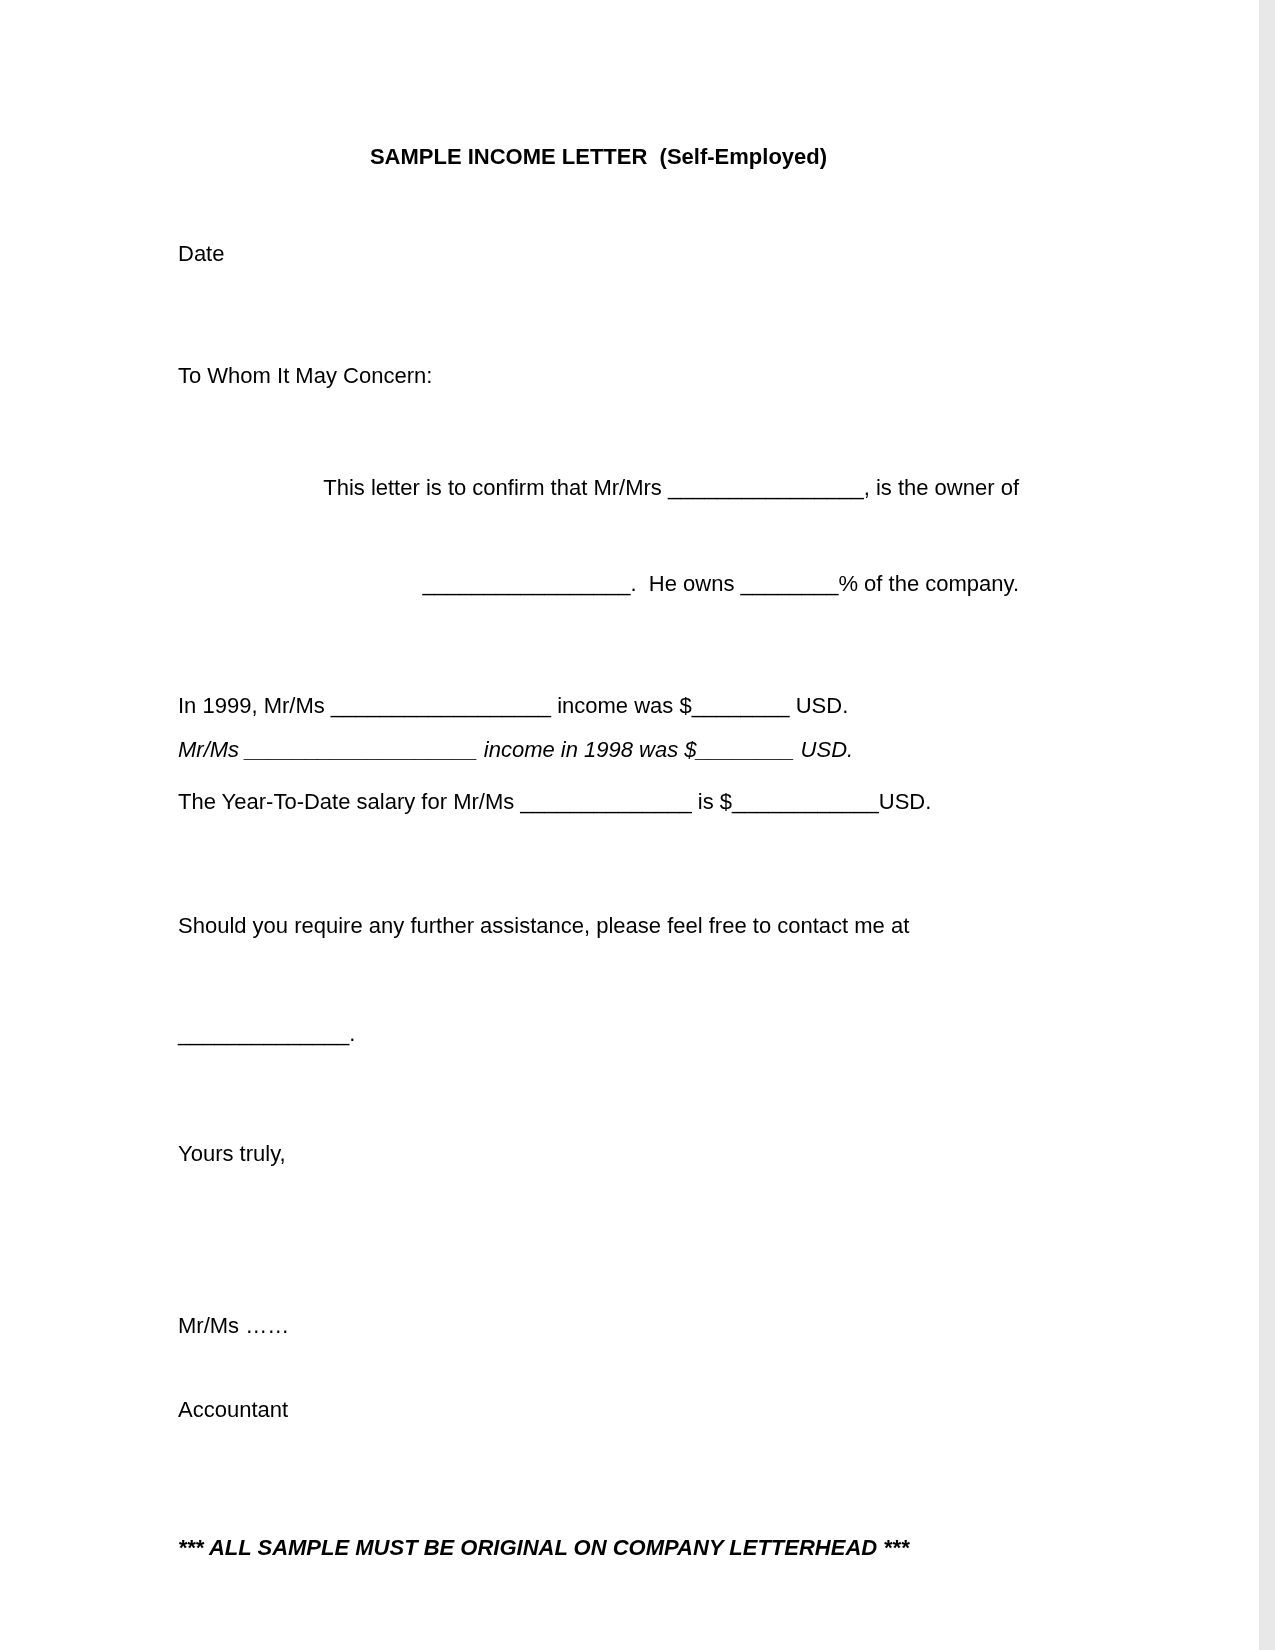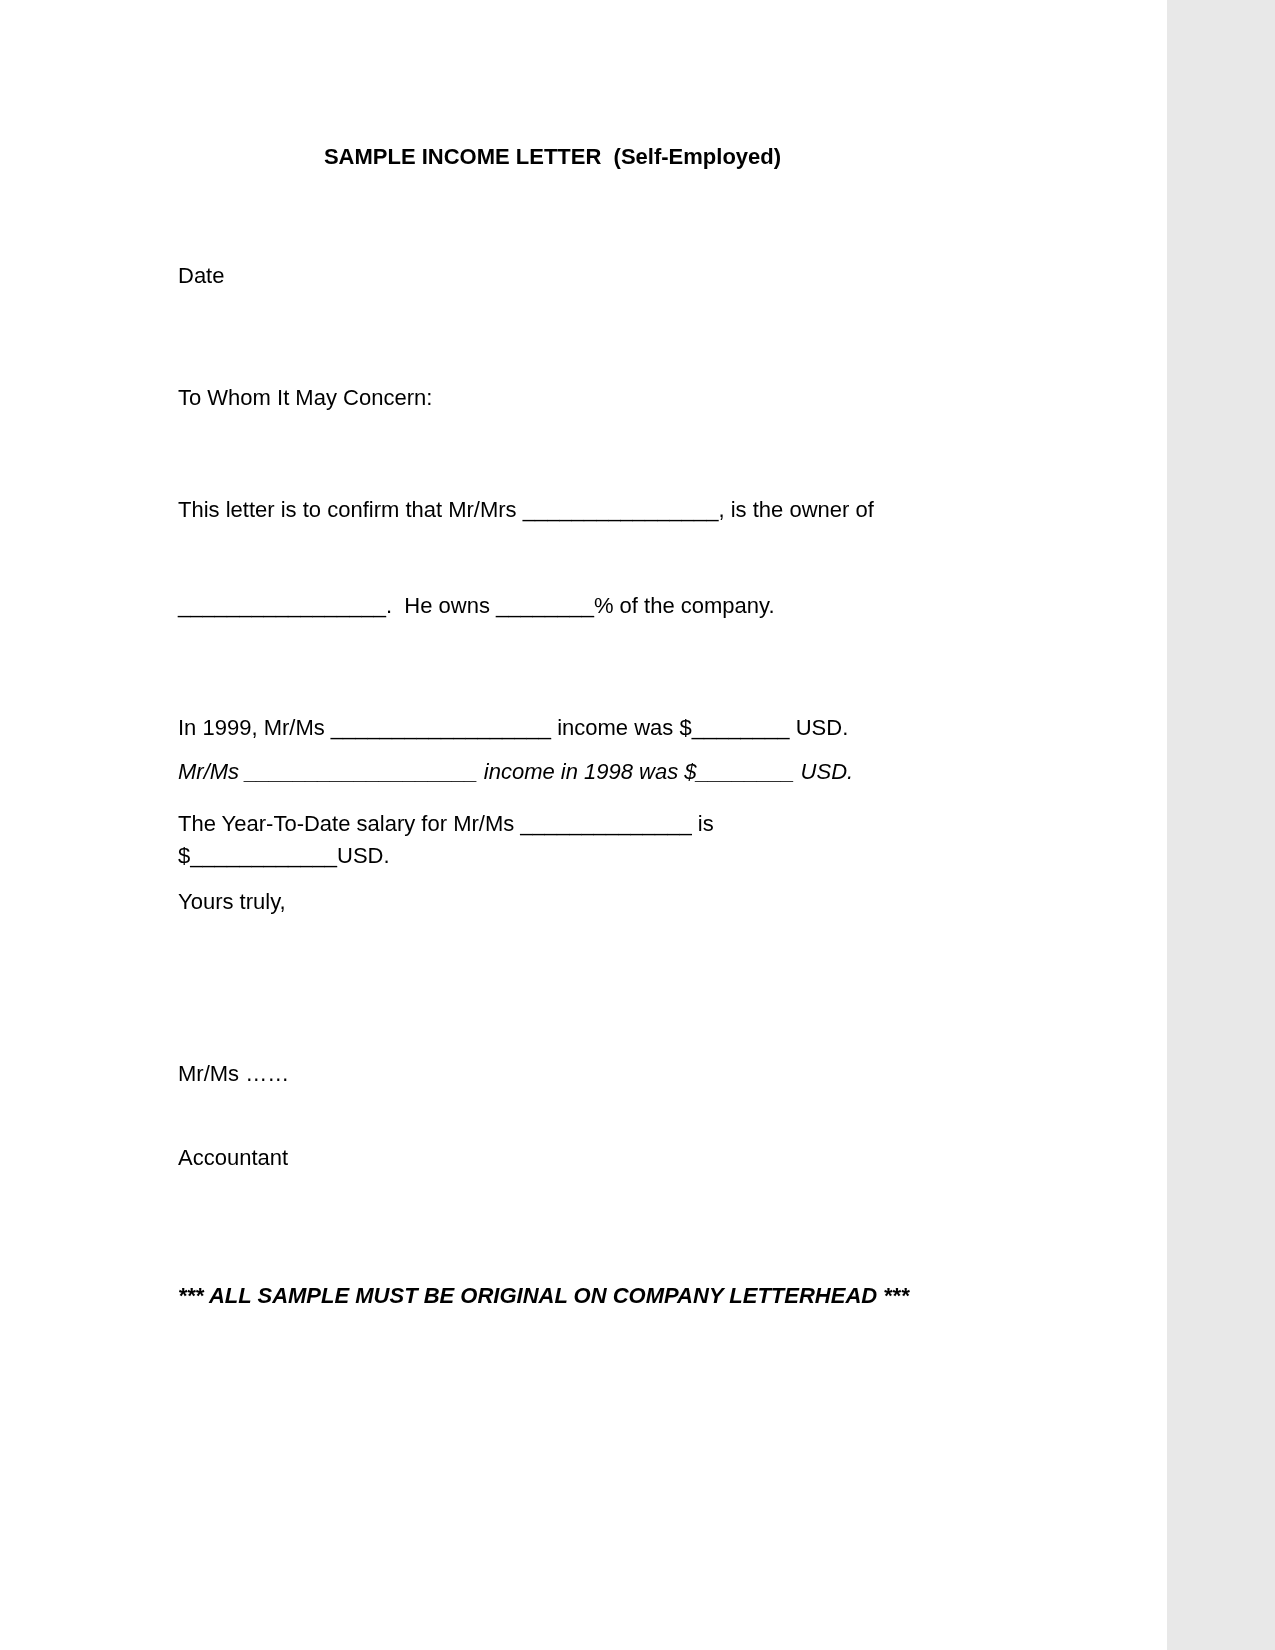--- a/index.html
+++ b/index.html
@@ -1,38 +1,38 @@
 <!DOCTYPE html>
 <html><head>
 <meta charset="utf-8">
 <style>
   * { margin: 0; padding: 0; box-sizing: border-box; }
   html, body { background: #e8e8e8; }
   .page {
-    width: 1167px;
+    width: 1259px;
     height: 1650px;
     background: #ffffff;
     color: #000000;
     font-family: "Liberation Sans", sans-serif;
     font-size: 22px;
     padding: 144px 240px 0 178px;
     position: relative;
     overflow: hidden;
   }
   .page * { white-space: pre-wrap; }
   .title {
     font-size: 22px;
     font-weight: bold;
     text-align: center;
     line-height: 26px;
   }
   .line { display: block; }
-  .date-line      { margin-top: 90px; line-height: 32px; }
+  .date-line      { margin-top: 68px; line-height: 32px; }
   .salutation     { margin-top: 90px;  line-height: 32px; }
-  .para-ownership { margin-top: 16px;  line-height: 32px; }
+  .para-ownership { margin-top: 16px;  line-height: 32px; text-align: right; }
   .para-1999      { margin-top: 26px;  line-height: 32px; }
   .para-1998      { margin-top: 12px;  line-height: 32px; font-style: italic; }
   .para-ytd       { margin-top: 20px;  line-height: 32px; }
   .para-contact   { margin-top: 18px;  line-height: 36px; }
   .closing        { margin-top: 14px;  line-height: 32px; }
   .signature      { margin-top: 86px;  line-height: 28px; }
   .notice-letterhead {
     margin-top: 52px;
     line-height: 32px;
     font-weight: bold;
@@ -54,20 +54,24 @@
     <span class="line">This letter is to confirm that Mr/Mrs ________________, is the owner of</span>
     <span class="line">_________________.  He owns ________% of the company.</span>
   </p>
 
   <p class="para-1999">In 1999, Mr/Ms __________________ income was $________ USD.</p>
 
   <p class="para-1998">Mr/Ms ___________________ income in 1998 was $________ USD.</p>
 
   <p class="para-ytd">The Year-To-Date salary for Mr/Ms ______________ is $____________USD.</p>
 
+  <p class="para-contact">
+    <span class="line">Should you require any further assistance, please feel free to contact me at</span>
+    <span class="line">______________.</span>
+  </p>
 
   <p class="closing">Yours truly,</p>
 
   <p class="signature">
     <span class="line">Mr/Ms ……</span>
     <span class="line">Accountant</span>
   </p>
 
   <p class="notice-letterhead">*** ALL SAMPLE MUST BE ORIGINAL ON COMPANY LETTERHEAD ***</p>
 

